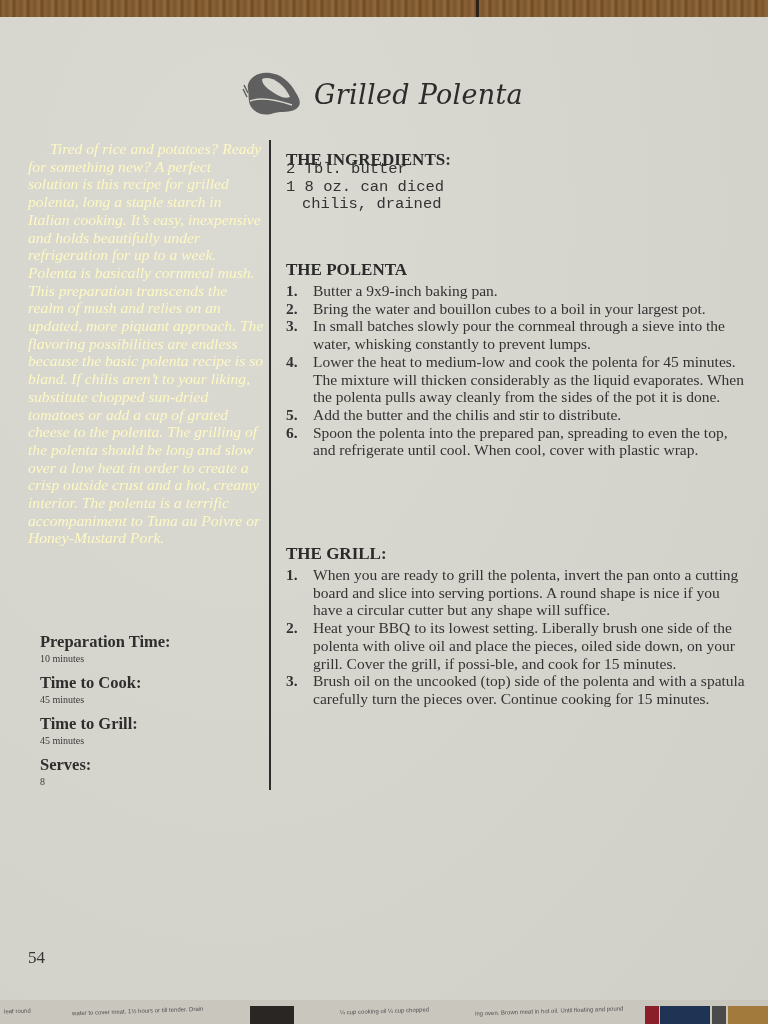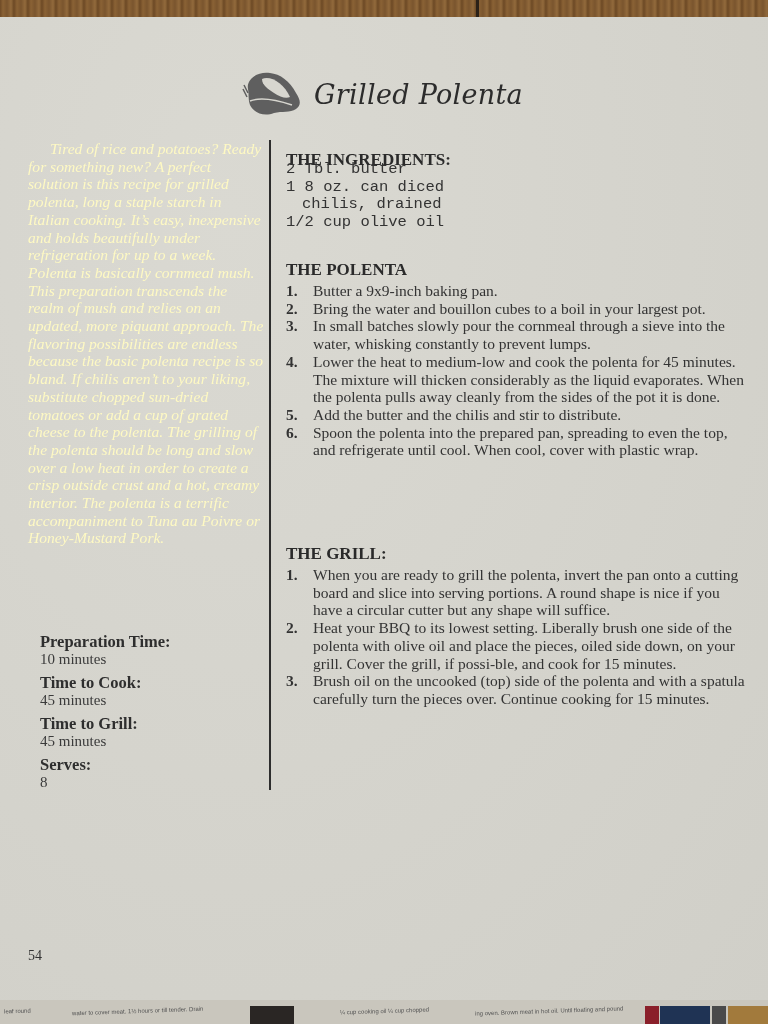--- a/index.html
+++ b/index.html
@@ -37,41 +37,41 @@
   }
 
   .intro {
     position: absolute; left: 28px; top: 140px; width: 236px;
     font-style: italic; font-size: 15.6px; line-height: 17.7px; color: #fef9c3;
   }
   .intro p { margin: 0; text-indent: 22px; }
 
   .stats { position: absolute; left: 40px; top: 632px; width: 212px; }
   .stat-label { font-weight: bold; font-size: 16.5px; line-height: 19px; color: #2e2e2e; }
-  .stat-value { font-size: 15px; line-height: 16px; color: #3a3a3a; margin-bottom: 6px; }
+  .stat-value { font-size: 10px; line-height: 16px; color: #3a3a3a; margin-bottom: 6px; }
 
   .divider { position: absolute; left: 269px; top: 140px; width: 2px; height: 650px; background: #2d2d2d; }
 
   .right { position: absolute; left: 286px; top: 150px; width: 470px; }
   .section-head {
     font-weight: bold; font-size: 17px; line-height: 20px; color: #2a2a2a; margin: 0;
   }
   .ingredients { display: flex; font-size: 15.5px; line-height: 17.5px; color: #333; margin-top: 1px; }
   .ing-col-1 { width: 236px; margin-top: 6px; }
   .ing-col-2 { width: 230px; margin-top: -10px; font-family: Liberation Mono, monospace; }
   .ing-item { padding-left: 16px; text-indent: -16px; }
 
   .steps { list-style: none; margin: 2px 0 0 0; padding: 0; font-size: 15.5px; line-height: 17.7px; color: #333; }
   .step { display: flex; }
   .step-num { width: 27px; flex: none; font-weight: bold; }
   .step-text { flex: 1; }
   .polenta-block { position: absolute; left: 0; top: 110px; width: 460px; }
   .grill-block { position: absolute; left: 0; top: 394px; width: 460px; }
 
-  .page-number { position: absolute; left: 28px; top: 948px; font-size: 14px; color: #333; }
+  .page-number { position: absolute; left: 28px; top: 948px; font-size: 17px; color: #333; }
 </style>
 </head>
 <body>
 
 <div class="wood"></div>
 <div class="wood-seam"></div>
 
 <div class="page"></div>
 
 <div class="title-wrap">
@@ -100,21 +100,20 @@
 </div>
 
 <div class="divider"></div>
 
 <div class="right">
   <h2 class="section-head">THE INGREDIENTS:</h2>
   <div class="ingredients">
     <div class="ing-col-2">
       <div class="ing-item">2 Tbl. butter</div>
       <div class="ing-item">1 8 oz. can diced chilis, drained</div>
-      <div class="ing-item">1/2 cup olive oil</div>
     </div>
   </div>
 
   <div class="polenta-block">
     <h2 class="section-head">THE POLENTA</h2>
     <ol class="steps">
       <li class="step">
           <span class="step-num">1.</span>
           <span class="step-text">Butter a 9x9-inch baking pan.</span>
         </li>

